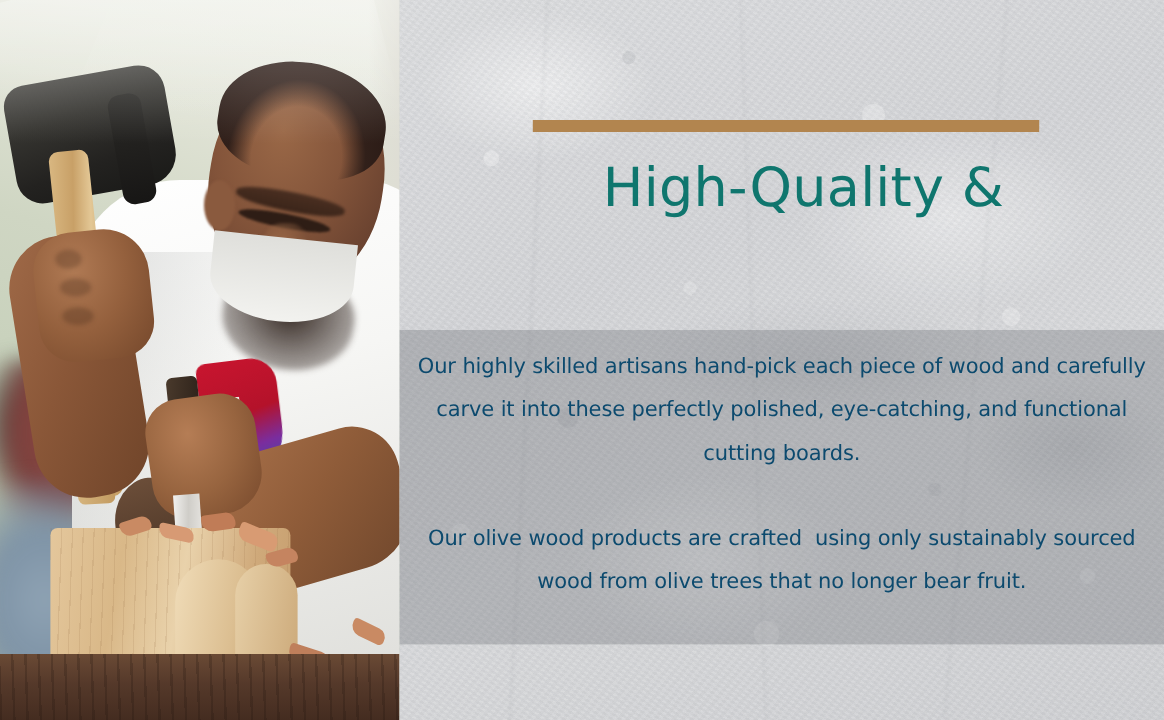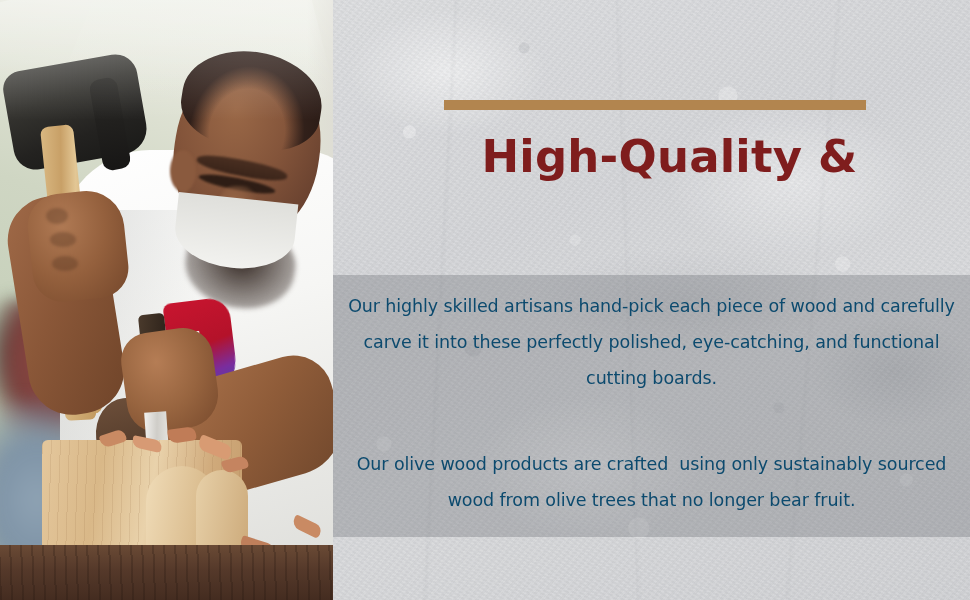--- a/index.html
+++ b/index.html
@@ -65,23 +65,23 @@
     width:422px; height:10px;
     background:#b2854f;
   }
 
   
   .heading {
     position:absolute;
     left:333px; top:131px;
     width:637px;
     text-align:center;
-    color:#7f1d1d;
+    color:#0f766e;
     font-family:"DejaVu Sans", sans-serif;
-    font-weight:700;
+    font-weight:400;
     font-size:45px;
     line-height:51px;
     letter-spacing:.2px;
     padding-left:36px;
   }
   .heading .line { display:block; }
 
   
   .text-band {
     position:absolute;
@@ -98,21 +98,21 @@
     padding:13px 10px 0 10px;
     text-align:center;
     color:#0c4a6e;
     font-family:"DejaVu Sans", sans-serif;
     font-weight:400;
     font-size:17.5px;
     line-height:36px;
     letter-spacing:-.1px;
   }
   .body-copy p { white-space:pre-wrap; }
-  .body-copy p + p { margin-top:50px; }
+  .body-copy p + p { margin-top:35px; }
 
   
   .photo {
     position:absolute; left:0; top:0;
     width:333px; height:600px;
     overflow:hidden;
     background:#cfd3c4;
   }
   
   .ph-bg {

